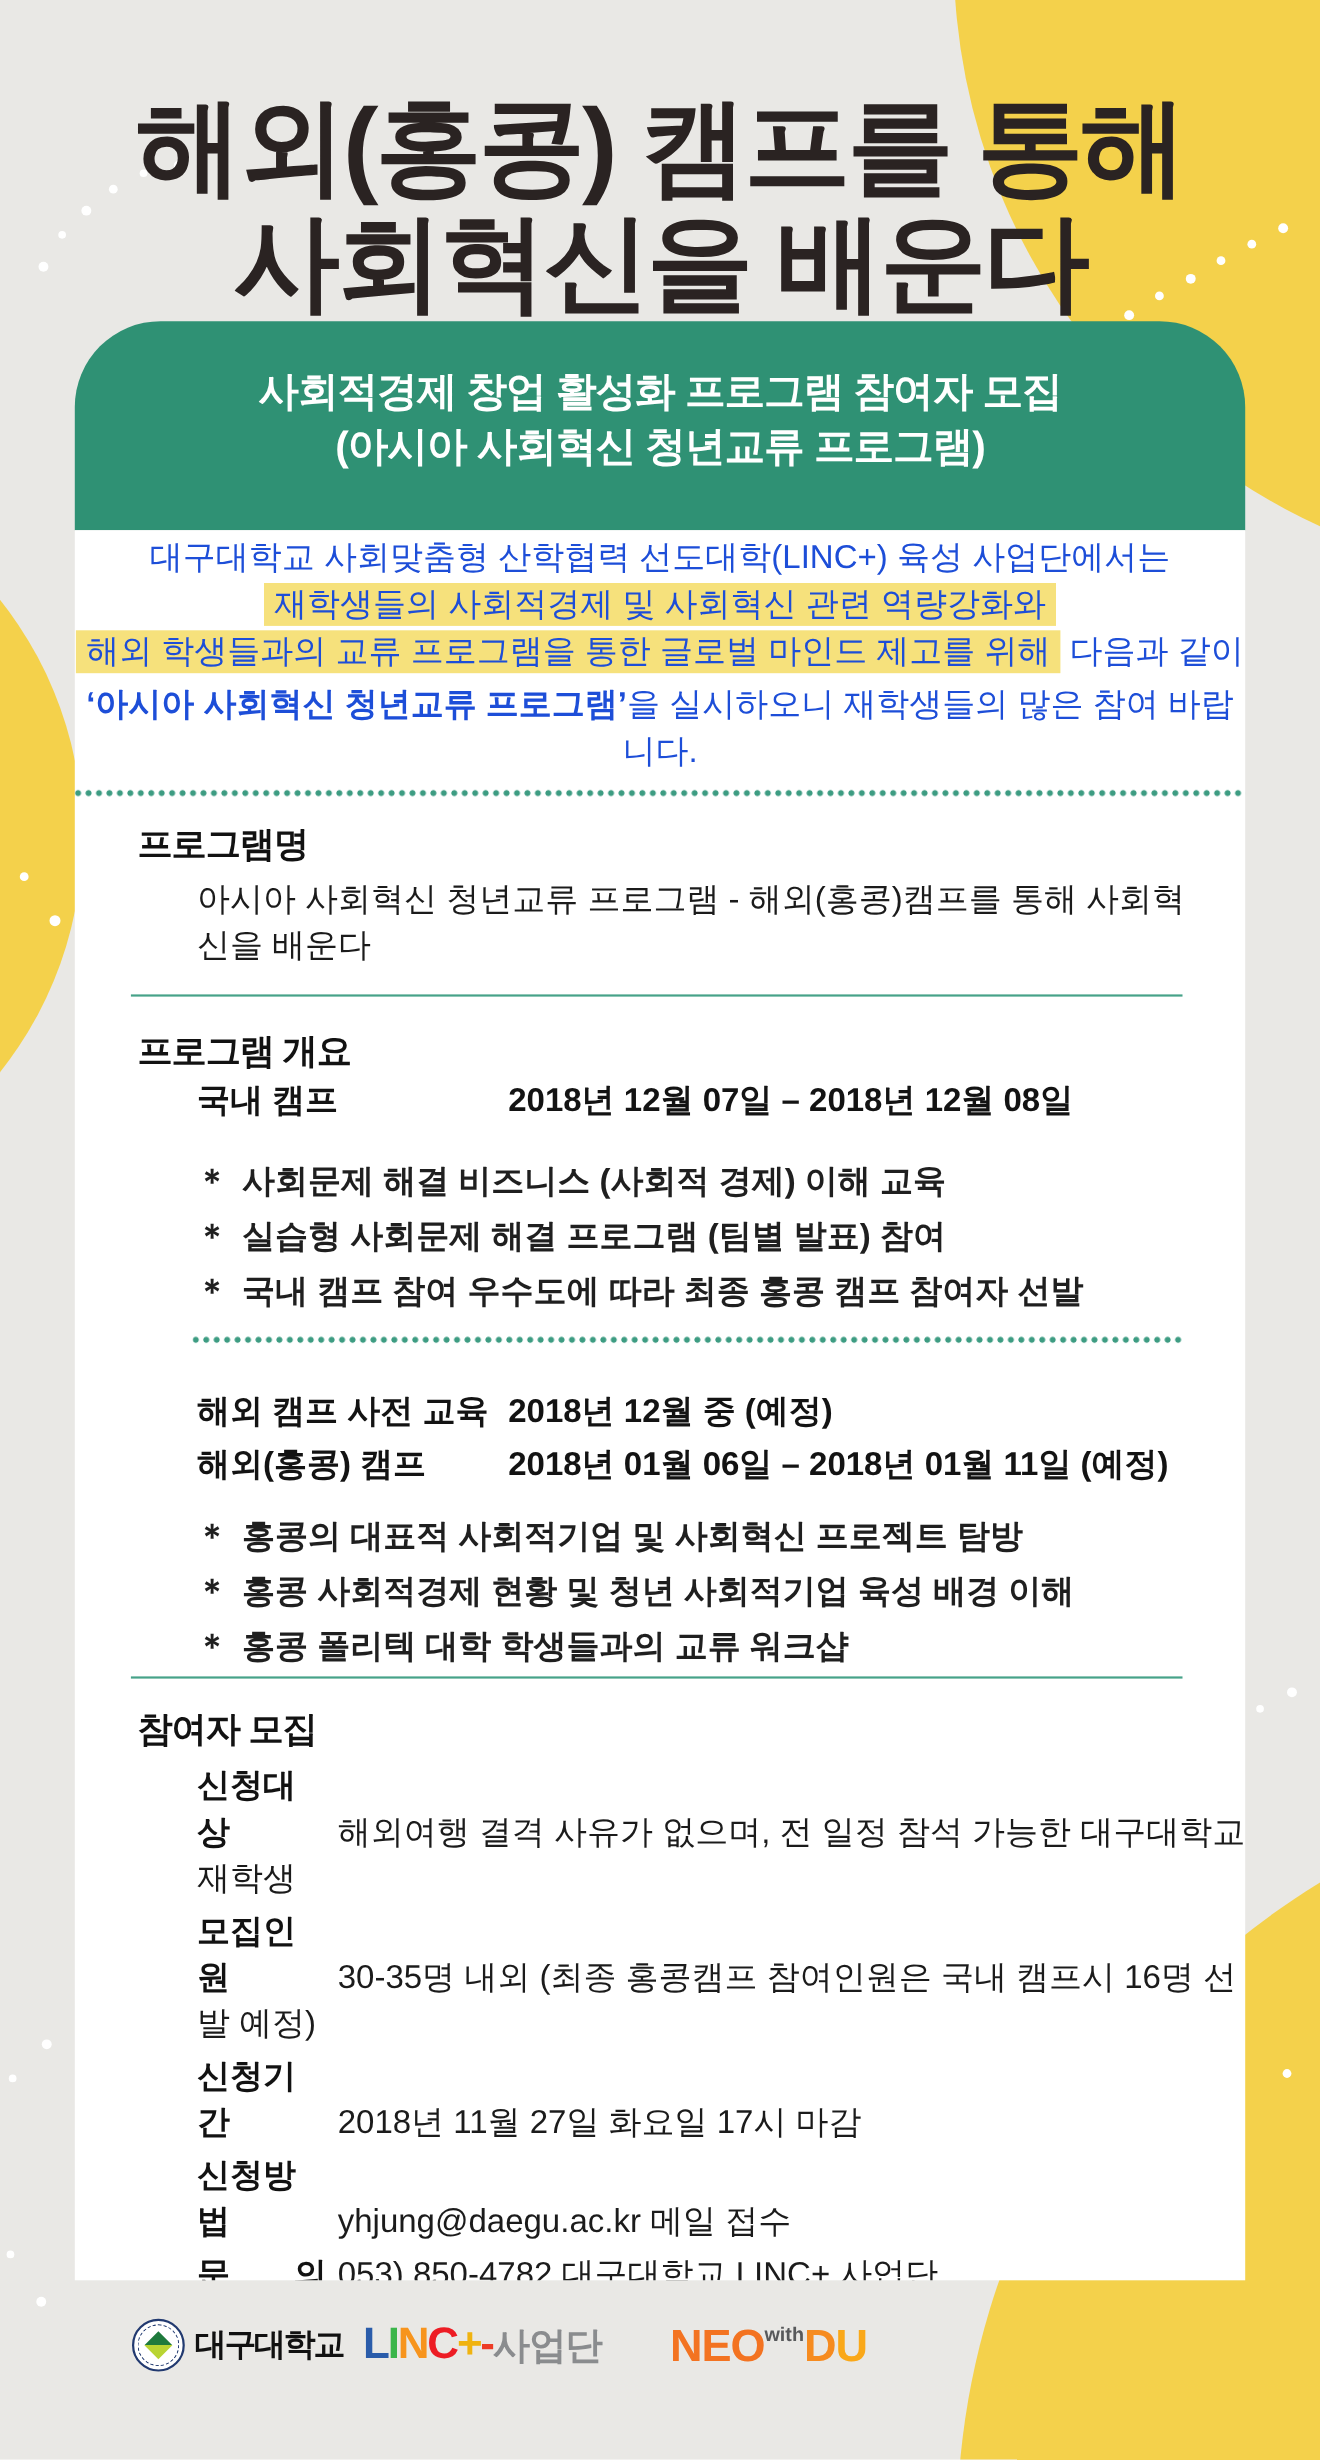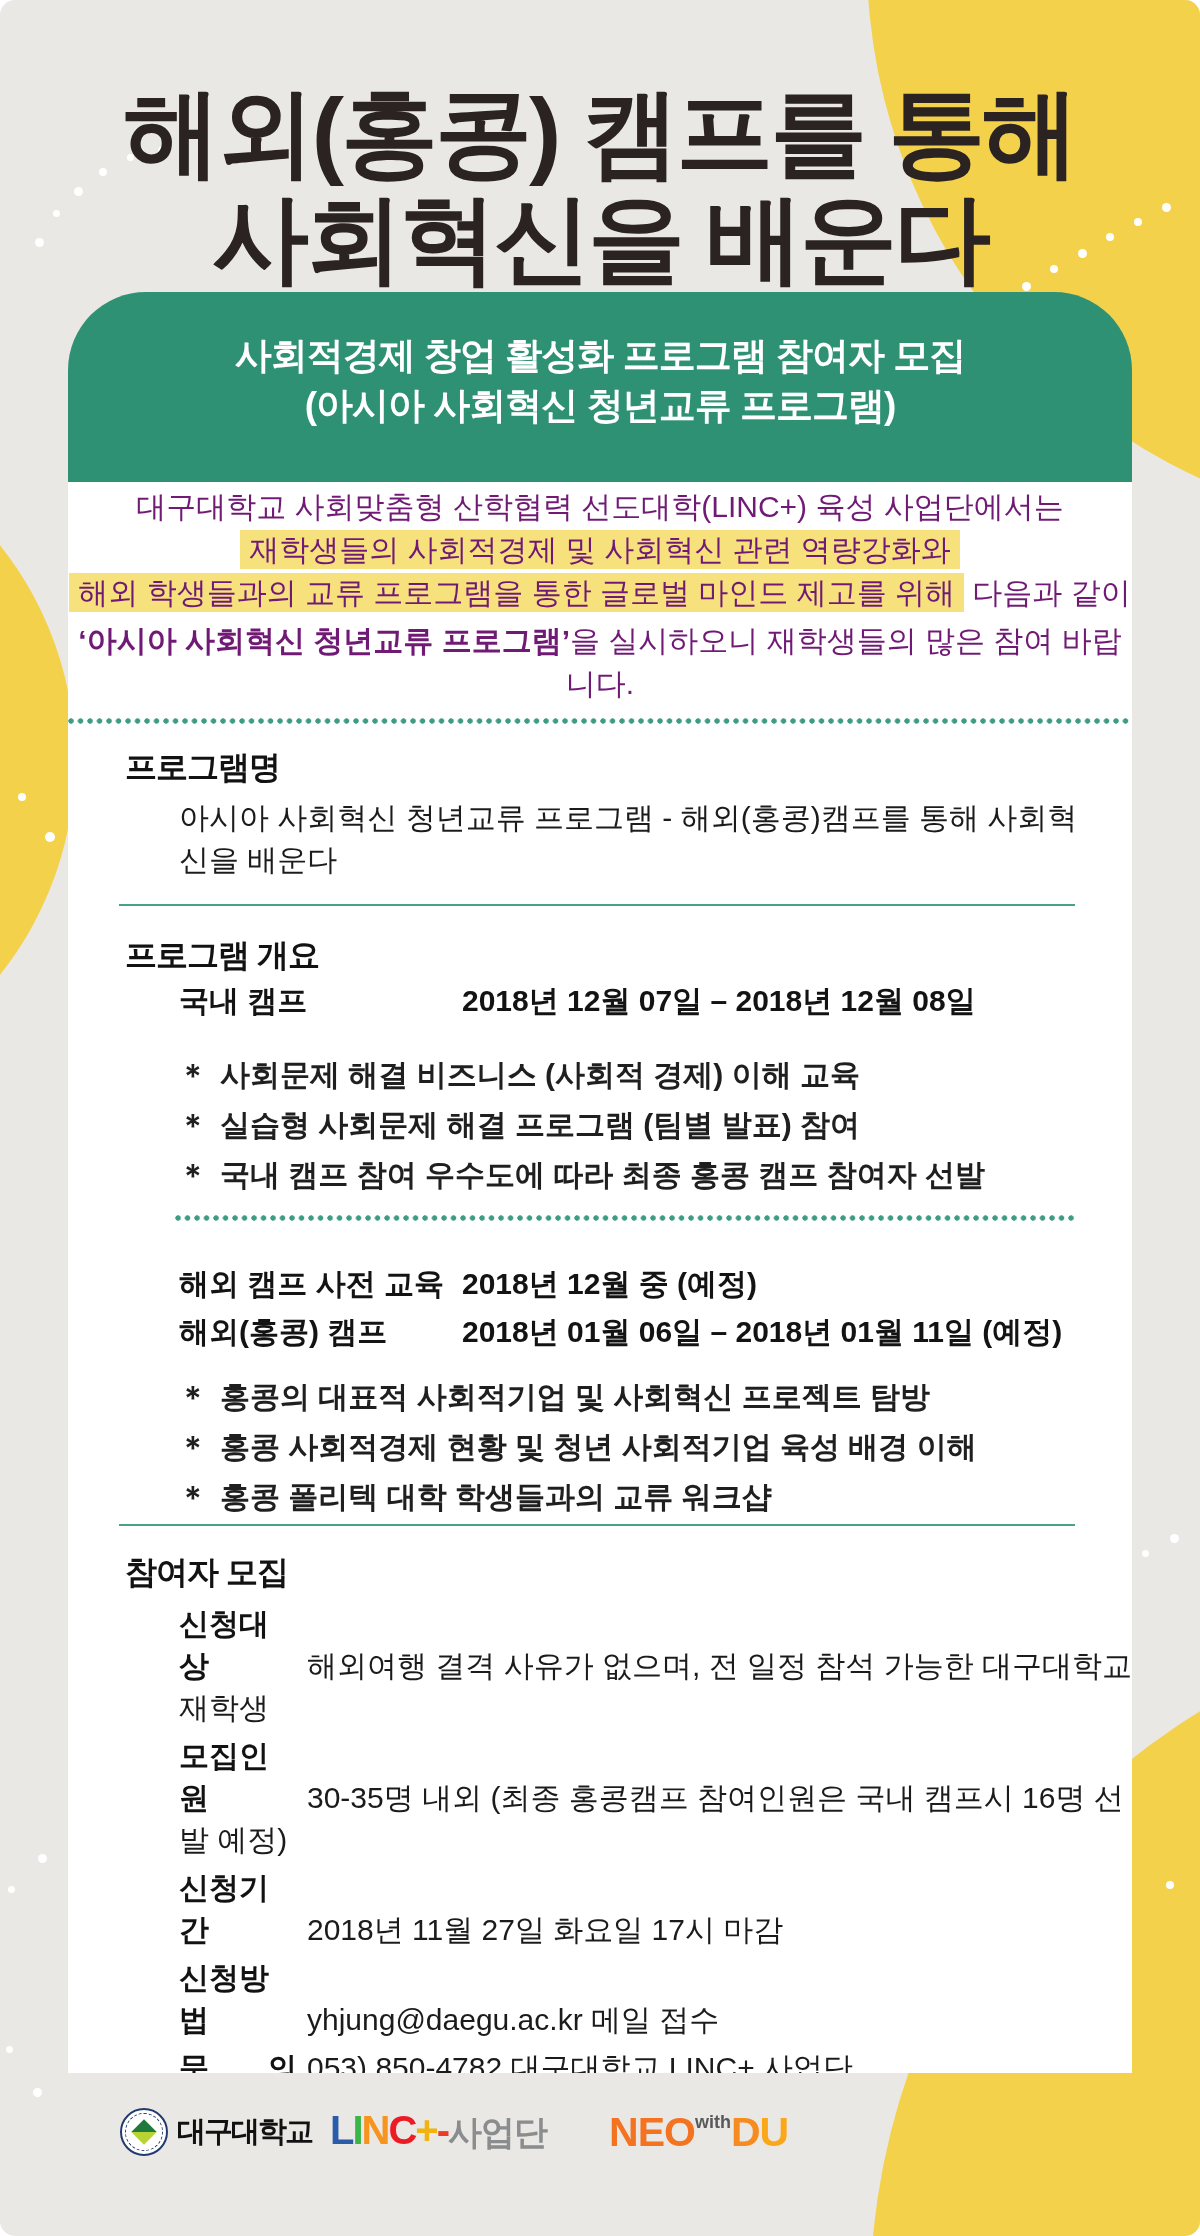--- a/index.html
+++ b/index.html
@@ -1,39 +1,39 @@
 <!DOCTYPE html>
 <html><head>
 <meta charset="utf-8">
 <style>
   * { margin:0; padding:0; box-sizing:border-box; }
   body { font-family:"Liberation Sans", sans-serif; }
 
-  #poster { position:relative; width:1200px; height:2236px; background:#e9e8e5; overflow:hidden;border-radius:15px; }
+  #poster { position:relative; width:1200px; height:2236px; background:#e9e8e5; overflow:hidden; }
 
   
   .shape { position:absolute; border-radius:50%; background:#f4d14b; z-index:0; }
   .blob-tr  { left:867px;  top:-610px; width:1140px; height:1140px; }
   .circle-l { left:-615px; top:415px;  width:690px;  height:690px; }
   .circle-br{ left:870px;  top:1610px; width:1380px; height:1380px; }
   .wdot { position:absolute; background:#ffffff; border-radius:50%; z-index:1; }
 
   
   .title { position:absolute; top:80px; left:0; width:100%; text-align:center;
            font-size:97px; line-height:106px; font-weight:900; letter-spacing:-3px;
            color:#2a2322; z-index:3; }
 
   
   .card { position:absolute; left:68px; top:292px; width:1064px; z-index:2; }
   .banner { height:190px; background:#2f9174; border-radius:78px 78px 0 0;
             text-align:center; padding-top:39px; }
   .banner-line { font-size:37px; line-height:50px; font-weight:800; letter-spacing:-1px; color:#ffffff; }
   .card-body { background:#ffffff; height:1591px; overflow:hidden; }
 
-  .intro { padding-top:3px; text-align:center; font-size:30px; color:#701a75; }
+  .intro { padding-top:3px; text-align:center; font-size:30px; color:#1d4ed8; }
   .intro-line { line-height:43px; }
   .intro-line.l4 { margin-top:5px; }
   .hl { background:#f6e17c; padding:3px 9px; }
   .b { font-weight:bold; }
 
   .sep-dot { height:6px; background-image:radial-gradient(circle at 3px 3px, #3d9c82 2.4px, transparent 3px);
              background-size:9.5px 6px; background-repeat:repeat-x; }
   .sep-dot.full  { margin-top:13px; }
   .sep-dot.inner { margin:15px 55px 0 107px; }
   .sep-solid { height:2px; background:#46a289; margin-left:51px; margin-right:57px; }

